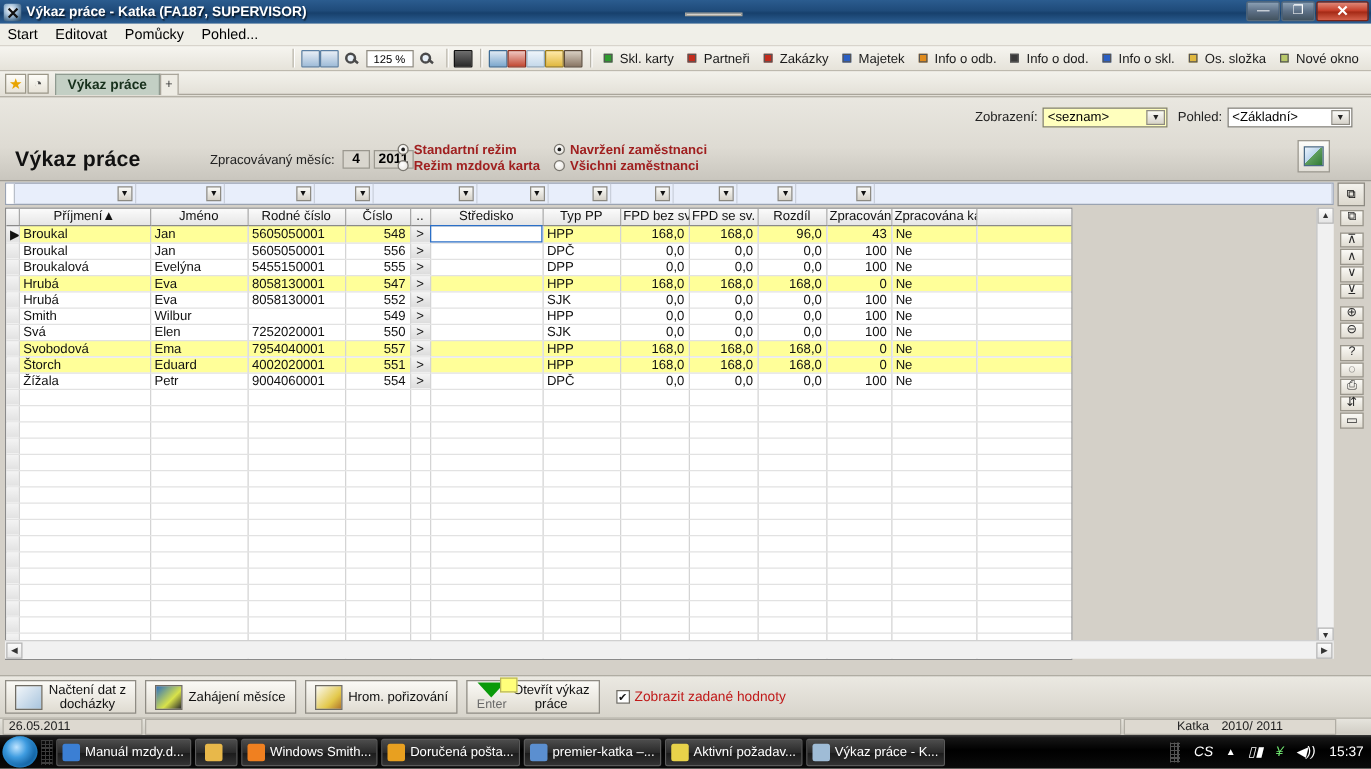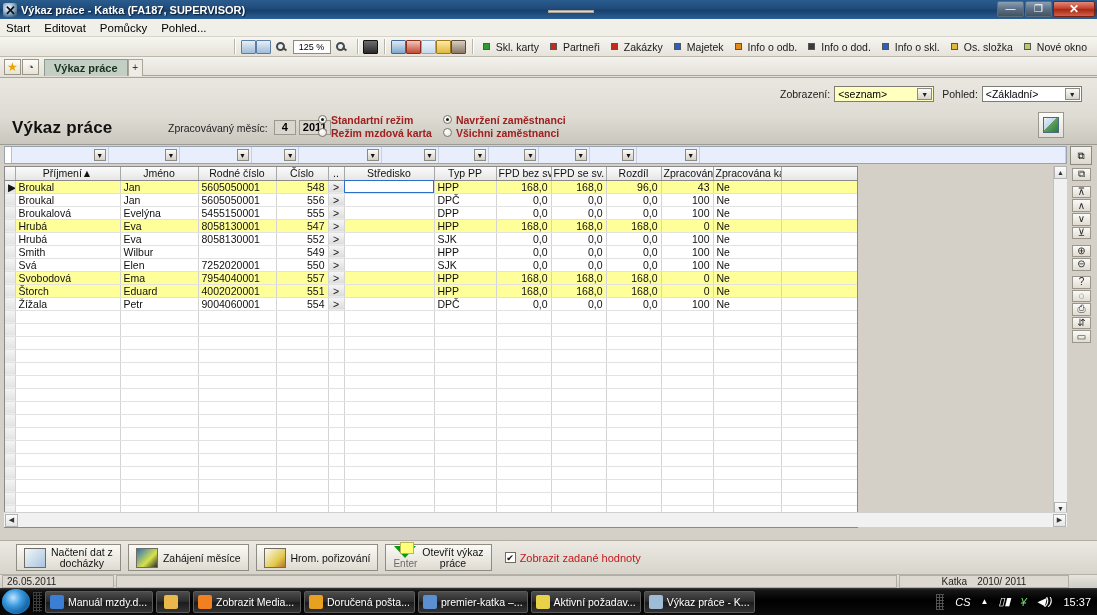--- a/index.html
+++ b/index.html
@@ -240,21 +240,21 @@
     background: linear-gradient(#fbfaf6,#e0dcd2);
     display: flex; align-items: center; justify-content: center;
     font-size: 10px; color: #2a2a2a; line-height: 1;
   }
   .rt.sep { border: none; background: transparent; height: 4px; }
 
   
   .actionbar {
     position: absolute; left: 0; top: 540px; width: 1097px; height: 34px;
     background: linear-gradient(#ebe9e2,#d7d4cb); border-top: 1px solid #b0ada3;
-    display: flex; align-items: center; padding-left: 16px;
+    display: flex; align-items: center; padding-left: 4px;
   }
   .abtn {
     height: 27px; border: 1px solid #8f8c84; background: linear-gradient(#fbfaf6,#dfdbd1);
     display: flex; align-items: center; padding: 0 7px; margin-right: 7px;
     font-size: 10.5px; color: #111;
   }
   .abtn .bic { width: 22px; height: 20px; margin-right: 5px; flex: 0 0 auto; border: 1px solid #6f6c64; }
   .abtn .two { display: flex; flex-direction: column; line-height: 11px; text-align: center; }
   .greentri {
     width: 0; height: 0; border-left: 11px solid transparent; border-right: 11px solid transparent;
@@ -1036,21 +1036,21 @@
     <div style="display:flex;align-items:center" id="tbitems">
         <div class="tbitem">
           <span class="tic" style="background: rgb(59, 127, 212);"></span>
           <span>Manuál mzdy.d...</span>
         </div>
         <div class="tbitem narrow">
           <span class="tic" style="background: rgb(232, 184, 74);"></span>
         </div>
         <div class="tbitem">
           <span class="tic" style="background: rgb(240, 128, 32);"></span>
-          <span>Zobrazit Media...</span>
+          <span>Windows Smith...</span>
         </div>
         <div class="tbitem">
           <span class="tic" style="background: rgb(232, 160, 32);"></span>
           <span>Doručená pošta...</span>
         </div>
         <div class="tbitem">
           <span class="tic" style="background: rgb(91, 143, 208);"></span>
           <span>premier-katka –...</span>
         </div>
         <div class="tbitem">

